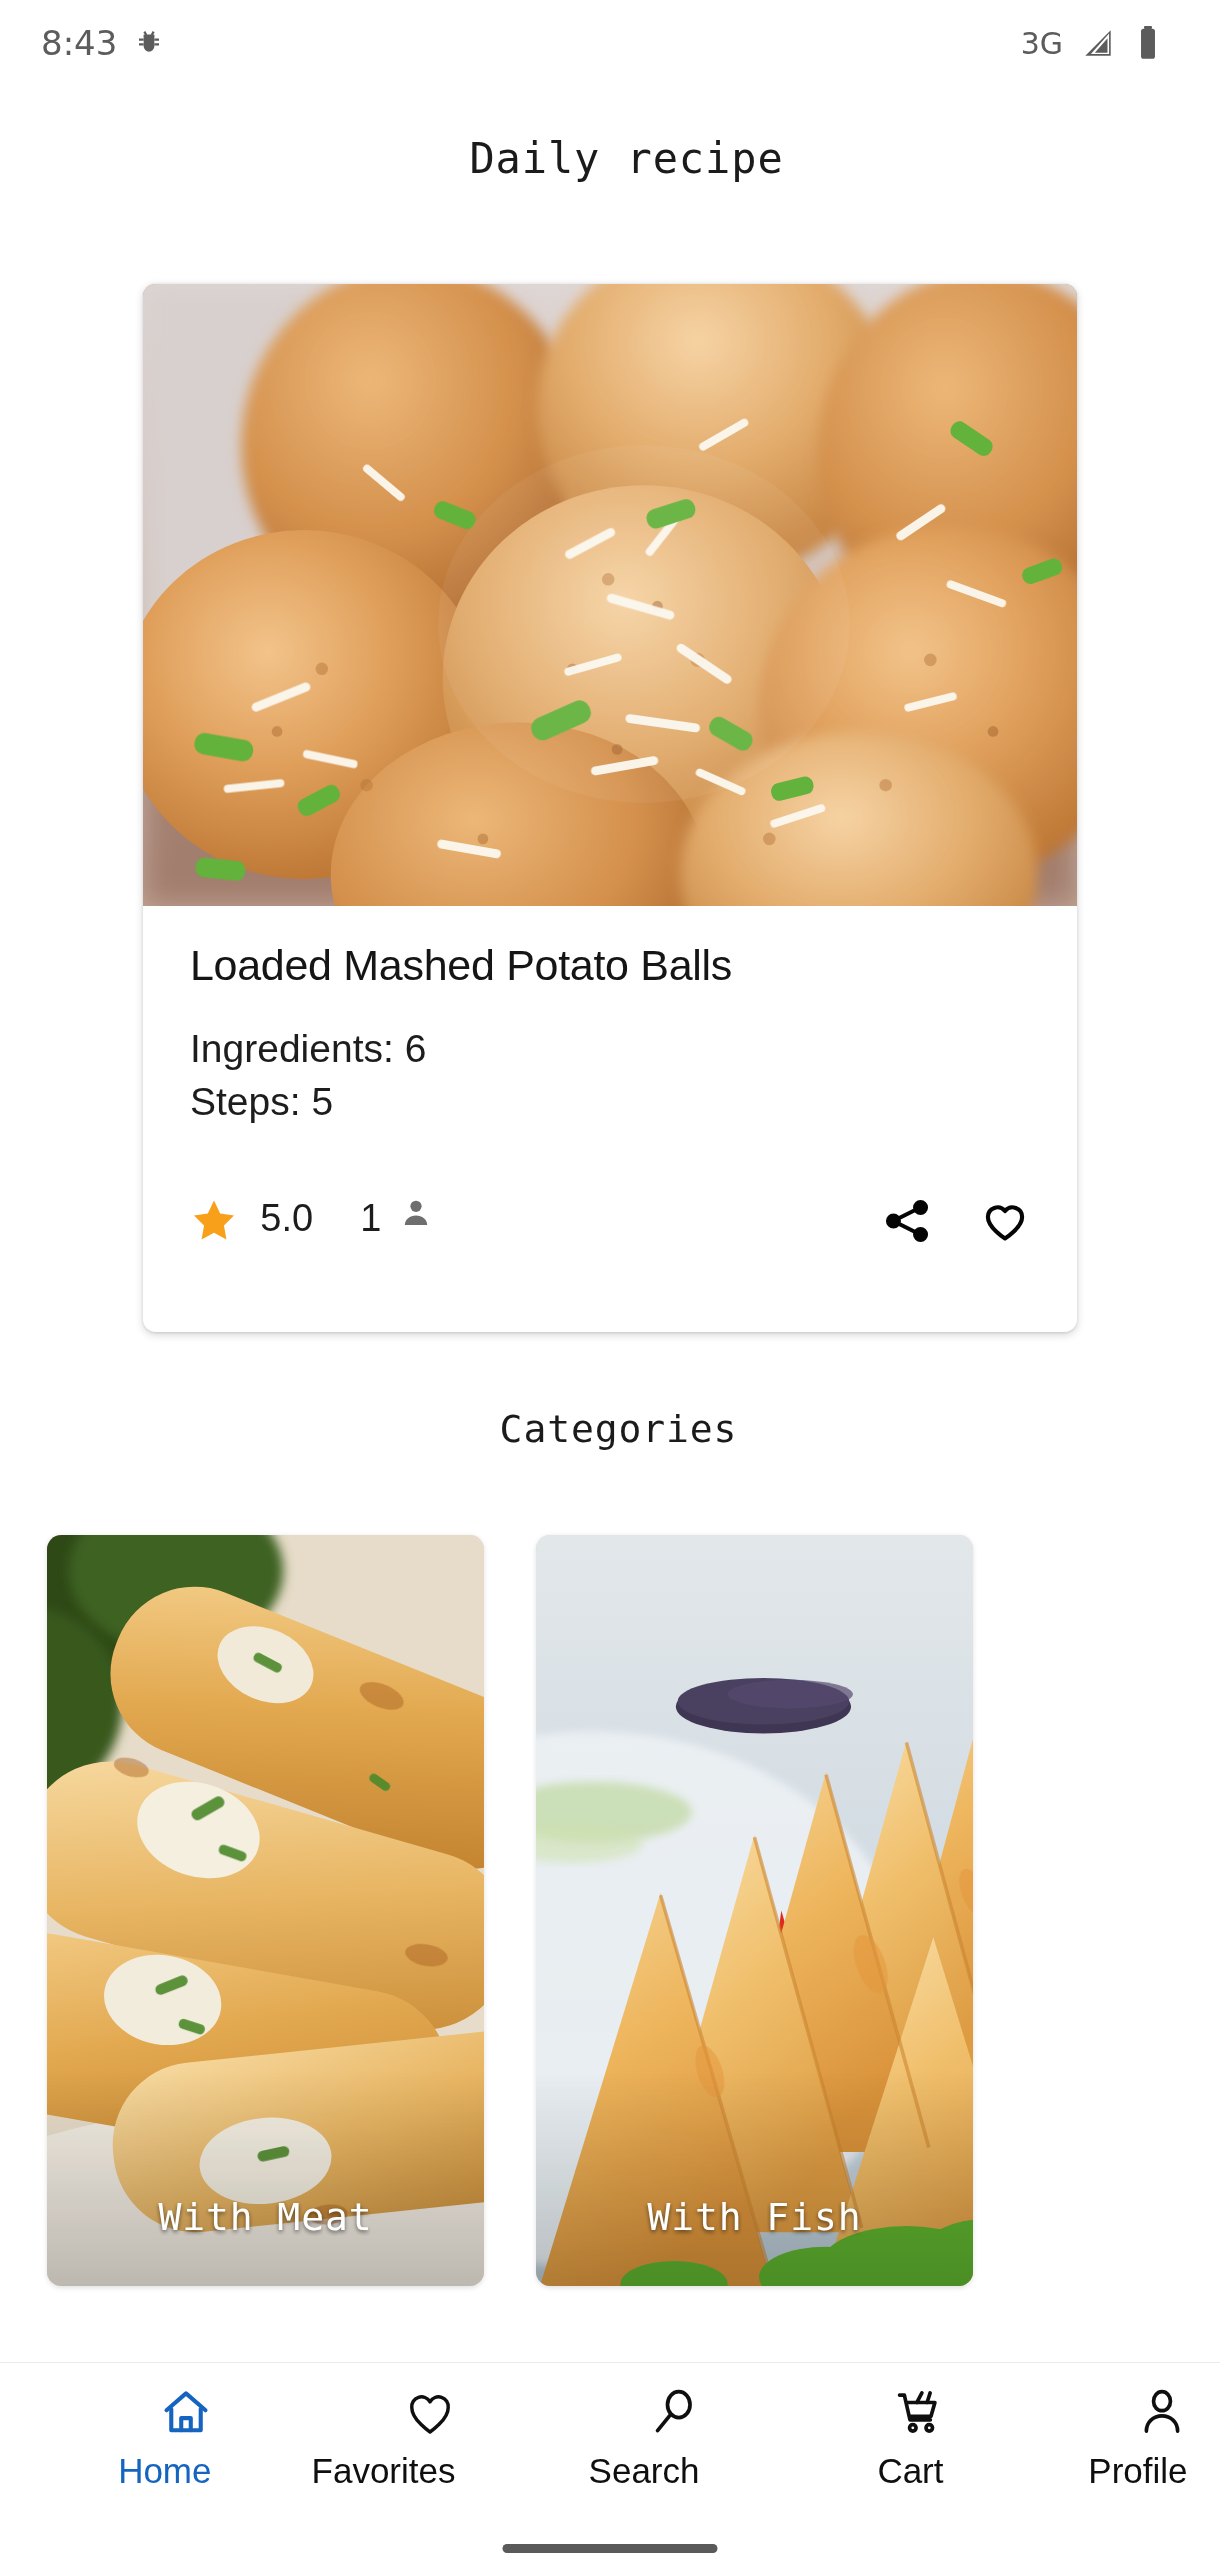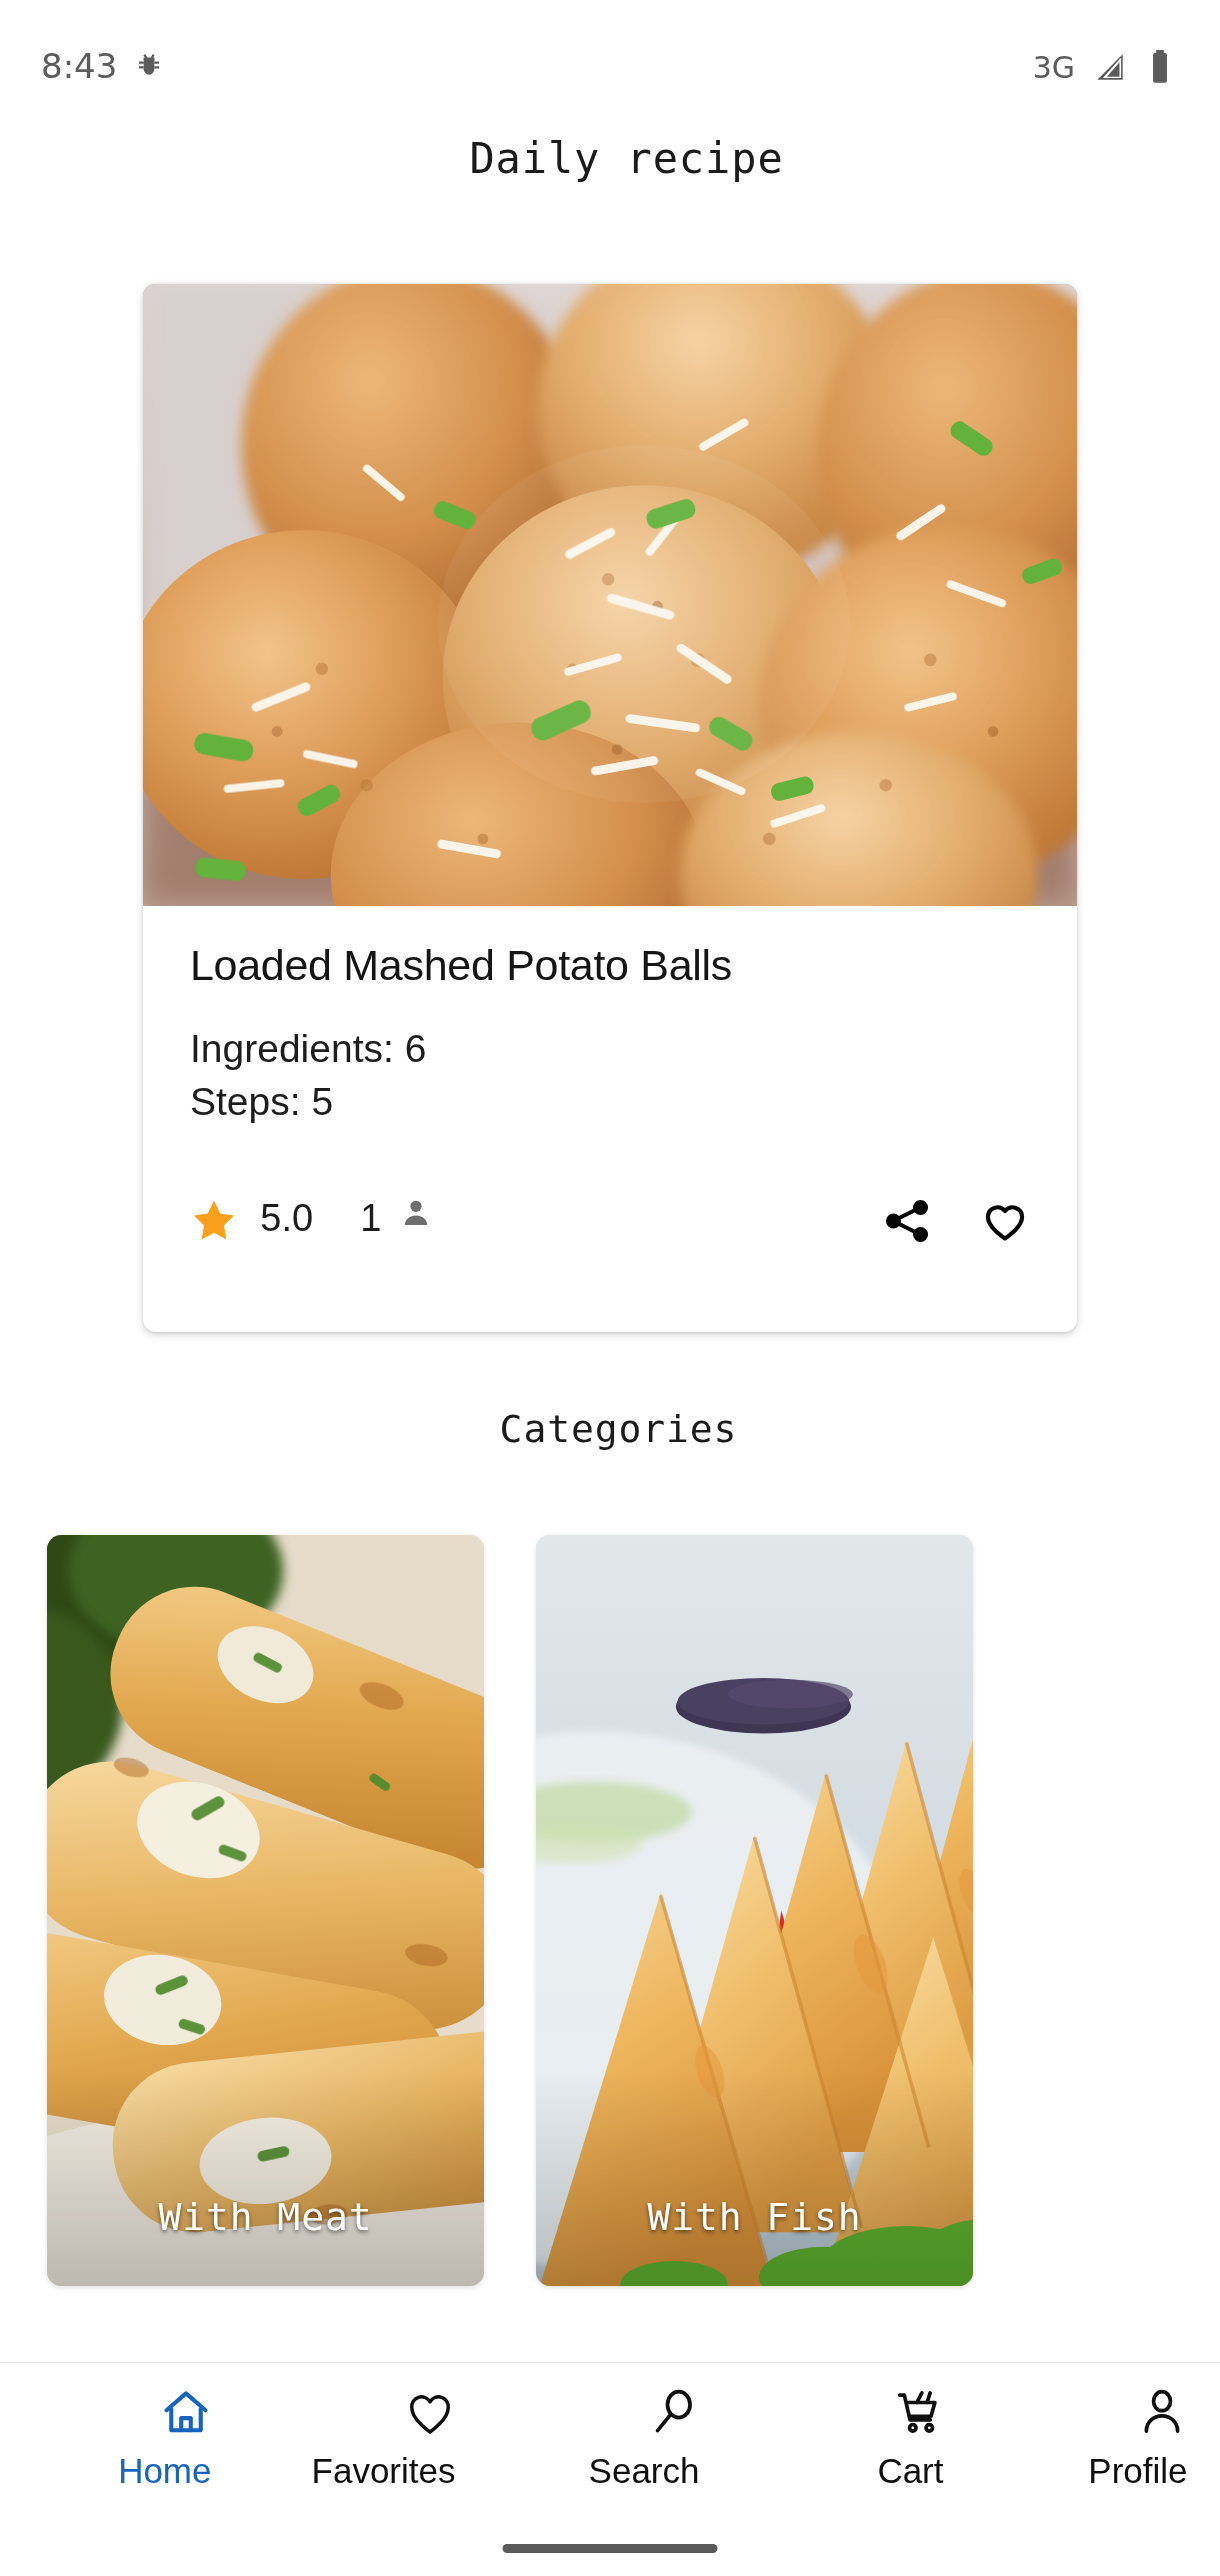--- a/index.html
+++ b/index.html
@@ -20,24 +20,24 @@
     position: absolute;
     inset: 0;
     background: #ffffff;
     border-radius: 55px;
     overflow: hidden;
   }
 
   
   .status-bar {
     position: absolute;
-    top: 0; left: 0; right: 4px;
+    top: 0; left: 0; right: 16px;
     height: 86px;
     display: flex;
-    align-items: flex-end;
+    align-items: center;
     justify-content: space-between;
     padding: 0 41px;
     box-sizing: border-box;
     color: #5c5c5c;
   }
   .status-left, .status-right {
     display: flex;
     align-items: center;
     gap: 16px;
   }

